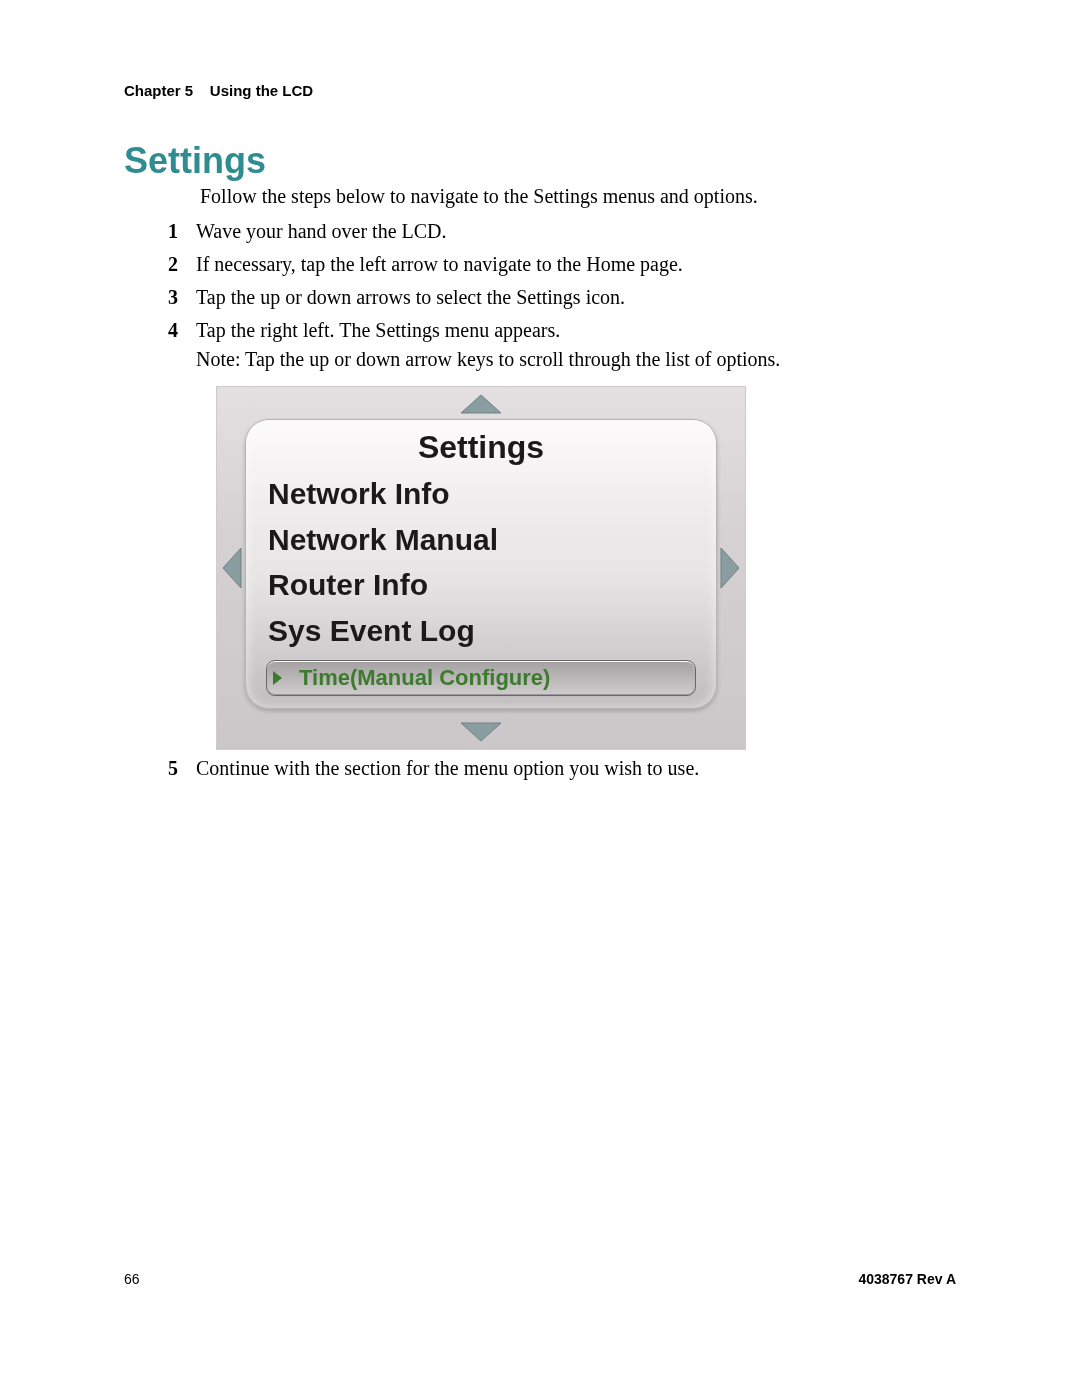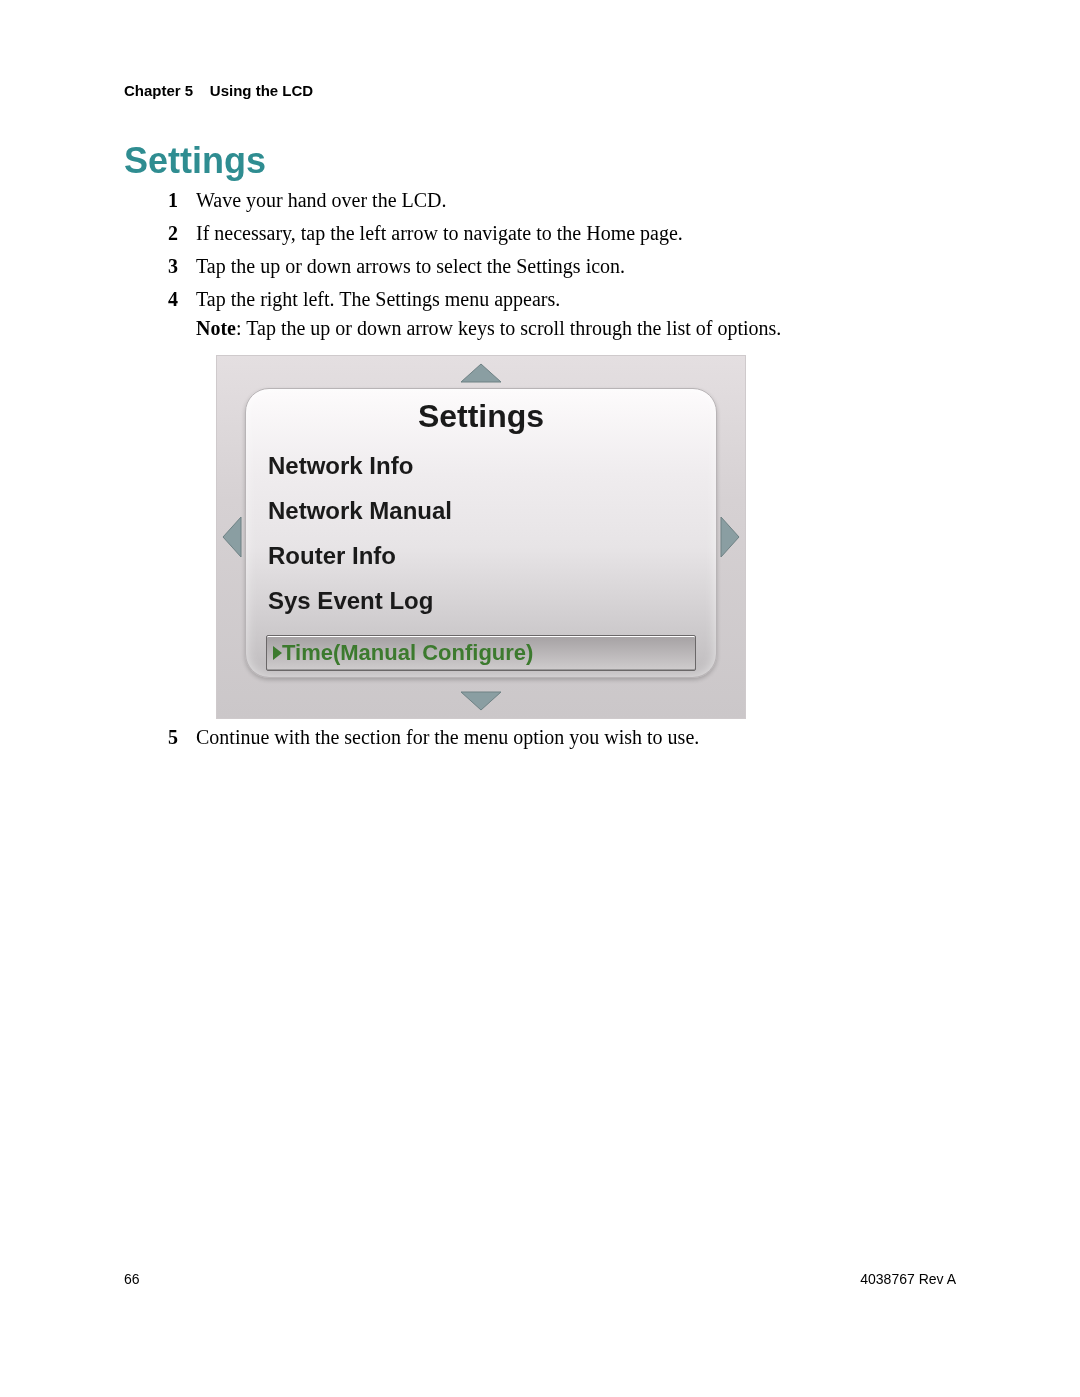--- a/index.html
+++ b/index.html
@@ -56,21 +56,21 @@
   }
   ol.steps > li::before {
     content: counter(step);
     position: absolute;
     left: 0;
     top: 0;
     font-family: "Palatino Linotype", Georgia, serif;
     font-weight: bold;
   }
   .note-label {
-    font-weight: bold;
+    font-weight: normal;
   }
   
   .lcd-wrap {
     position: relative;
     width: 528px;
     height: 362px;
     margin: 12px 0 4px 20px;
     background: linear-gradient(#e4dfe1 0%, #d6d1d3 40%, #cbc7c9 100%);
     border: 1px solid #cfcacc;
   }
@@ -102,37 +102,37 @@
     font-family: Verdana, Arial, sans-serif;
   }
   .lcd-title {
     text-align: center;
     font-size: 32px;
     font-weight: bold;
     color: #1a1a1a;
     margin-top: -2px;
   }
   .lcd-item {
-    font-size: 24px;
+    font-size: 30px;
     font-weight: bold;
     color: #1a1a1a;
-    margin-top: 10px;
+    margin-top: 2px;
     padding-left: 2px;
   }
   .lcd-selected-row {
-    margin-top: 16px;
+    margin-top: 8px;
     height: 34px;
     background: linear-gradient(#a5a1a3, #cfcccd);
     border: 1px solid #6a6768;
     box-shadow: inset 0 1px 0 #fff, inset 0 -1px 0 rgba(0,0,0,0.25);
-    border-radius: 2px;
+    border-radius: 9px;
     display: flex;
     align-items: center;
     padding-left: 4px;
-    gap: 0;
+    gap: 17px;
   }
   .lcd-selected-row .sel-text {
     font-family: Verdana, Arial, sans-serif;
     font-size: 22px;
     font-weight: bold;
     color: #3c7a2e;
   }
   .sel-tri {
     width: 0; height: 0;
     border-top: 7px solid transparent;
@@ -149,36 +149,38 @@
     bottom: 68px;
     font-family: Liberation Sans, sans-serif;
     font-size: 14px;
   }
   .footer-right {
     position: absolute;
     right: 124px;
     bottom: 68px;
     font-family: Arial, Helvetica, sans-serif;
     font-size: 14px;
+    font-weight: bold;
   }
 </style>
 </head>
 <body>
 
 <div class="page">
 
   <div class="header">
     <span>Chapter 5</span>
     &nbsp;&nbsp;
     <span>Using the LCD</span>
   </div>
 
   <div class="title">Settings</div>
 
   <div class="body">
+    <div class="intro">Follow the steps below to navigate to the Settings menus and options.</div>
 
     <ol class="steps">
       <li><span>Wave your hand over the LCD.</span></li>
       <li><span>If necessary, tap the left arrow to navigate to the Home page.</span></li>
       <li><span>Tap the up or down arrows to select the Settings icon.</span></li>
       <li>
         <span>Tap the right left. The Settings menu appears.</span><br>
         <span class="note-label">Note</span><span>: Tap the up or down arrow keys to scroll through the list of options.</span>
 
         

